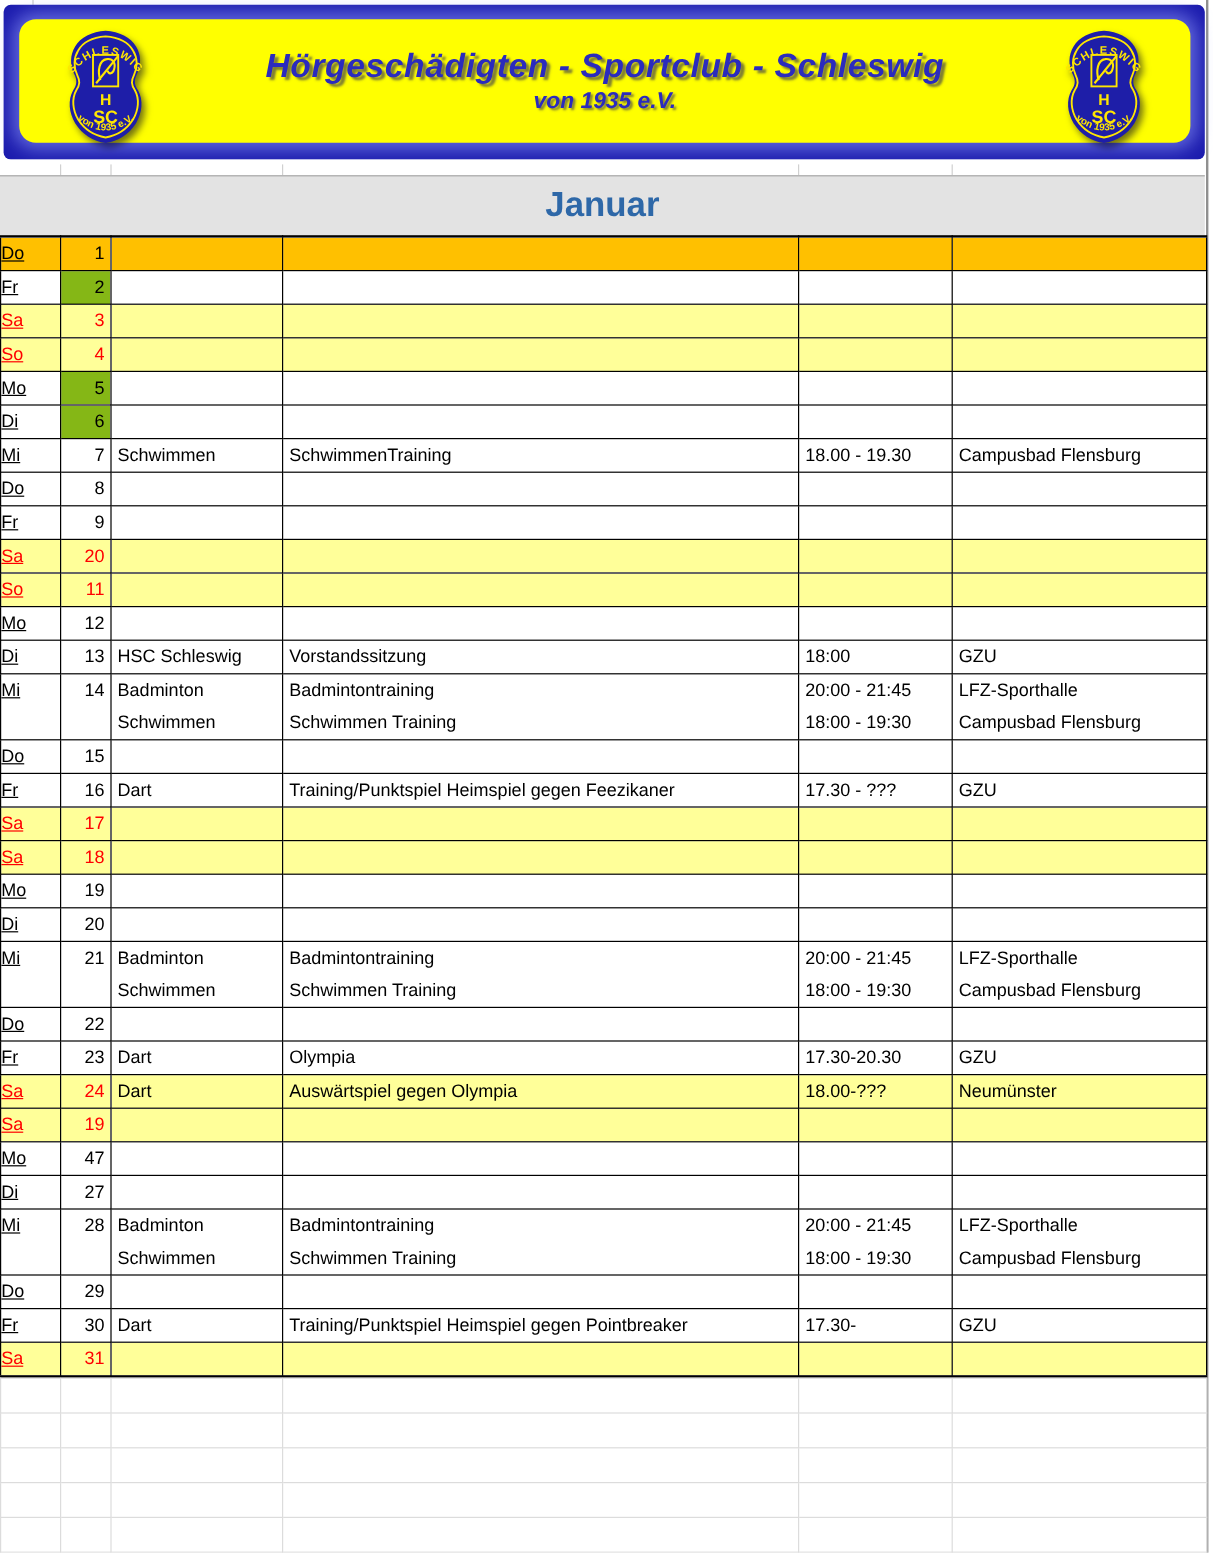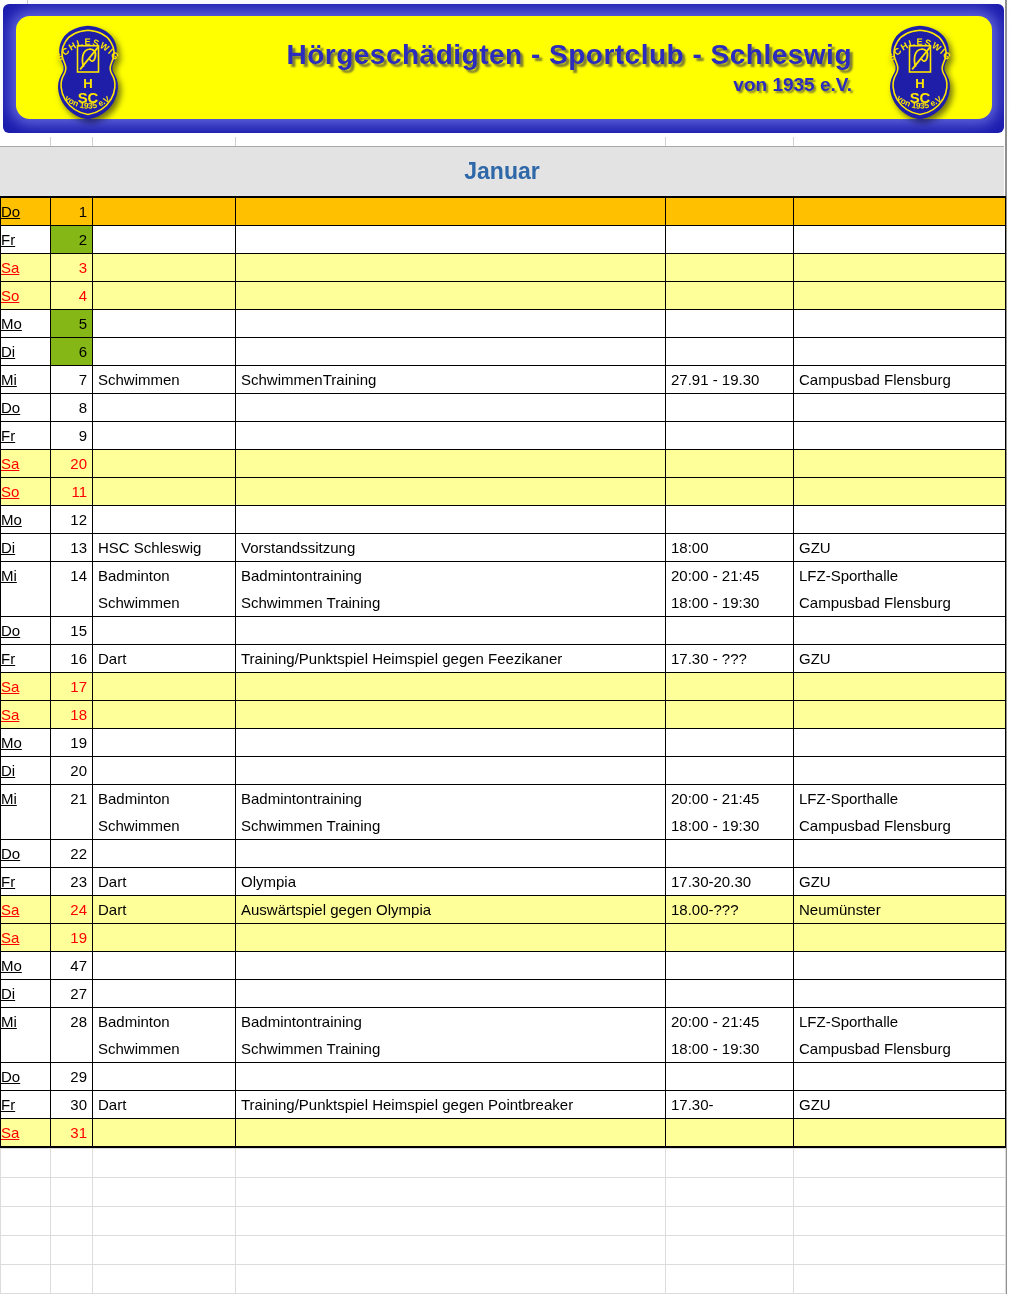--- a/index.html
+++ b/index.html
@@ -16,21 +16,21 @@
     position:absolute;left:3px;top:4px;width:1001px;height:129px;
     background:#1c1cae;border-radius:6px;
   }
   .banner-panel{
     position:absolute;left:13px;top:12px;right:12px;bottom:14px;
     background:#ffff00;border-radius:14px;
     box-shadow:0 0 14px 6px rgba(150,160,255,0.55);
   }
   .banner-titles{
     position:absolute;left:140px;right:140px;top:0;bottom:0;
-    display:flex;flex-direction:column;align-items:flex-end;justify-content:center;
+    display:flex;flex-direction:column;align-items:center;justify-content:center;font-style:italic;
   }
   .banner-title{
     color:#2b2bbd;font-weight:bold;font-size:28px;letter-spacing:0.5px;
     text-shadow:3px 3px 2px rgba(100,100,60,0.85);white-space:nowrap;
   }
   .banner-subtitle{
     color:#2b2bbd;font-weight:bold;font-size:19px;margin-top:3px;
     text-shadow:2px 2px 2px rgba(100,100,60,0.85);white-space:nowrap;
   }
   .club-logo{position:absolute;top:7px;width:80px;height:98px;filter:drop-shadow(3px 4px 3px rgba(0,0,30,0.55));}
@@ -38,21 +38,21 @@
   .club-logo.right{right:32px;}
   
   .gap-strip{position:absolute;left:0;top:133px;width:1004px;height:13px;background:#fff;}
   .gap-strip .vline{position:absolute;top:4px;width:1px;height:9px;background:#d0d0d0;}
   
   .month-header{
     position:absolute;left:0;top:146px;width:1004px;height:50px;background:#e3e3e3;
     border-top:1px solid #a8a8a8;box-sizing:border-box;
     display:flex;align-items:center;justify-content:center;
   }
-  .month-header span{font-size:23px;font-weight:bold;color:#2e68a8;}
+  .month-header span{font-size:29px;font-weight:bold;color:#2e68a8;}
   
   table.cal{
     position:absolute;left:0;top:196px;width:1005px;border-collapse:collapse;table-layout:fixed;
     border-top:2px solid #000;border-bottom:2px solid #000;
   }
   table.cal td{
     border:1px solid #000;padding:0;font-size:15px;color:#000;
     vertical-align:top;overflow:hidden;white-space:nowrap;background:#fff;
   }
   table.cal .line{height:27px;line-height:27px;}
@@ -282,21 +282,21 @@
         <td class="c-date">
           <div class="line">7</div>
         </td>
         <td class="c-sport">
           <div class="line">Schwimmen</div>
         </td>
         <td class="c-desc">
           <div class="line">SchwimmenTraining</div>
         </td>
         <td class="c-time">
-          <div class="line">27.91 - 19.30</div>
+          <div class="line">18.00 - 19.30</div>
         </td>
         <td class="c-loc">
           <div class="line">Campusbad Flensburg</div>
         </td>
       </tr>
       <tr class="cal-row normal">
         <td class="c-day">
           <div class="line">Do</div>
         </td>
         <td class="c-date">

